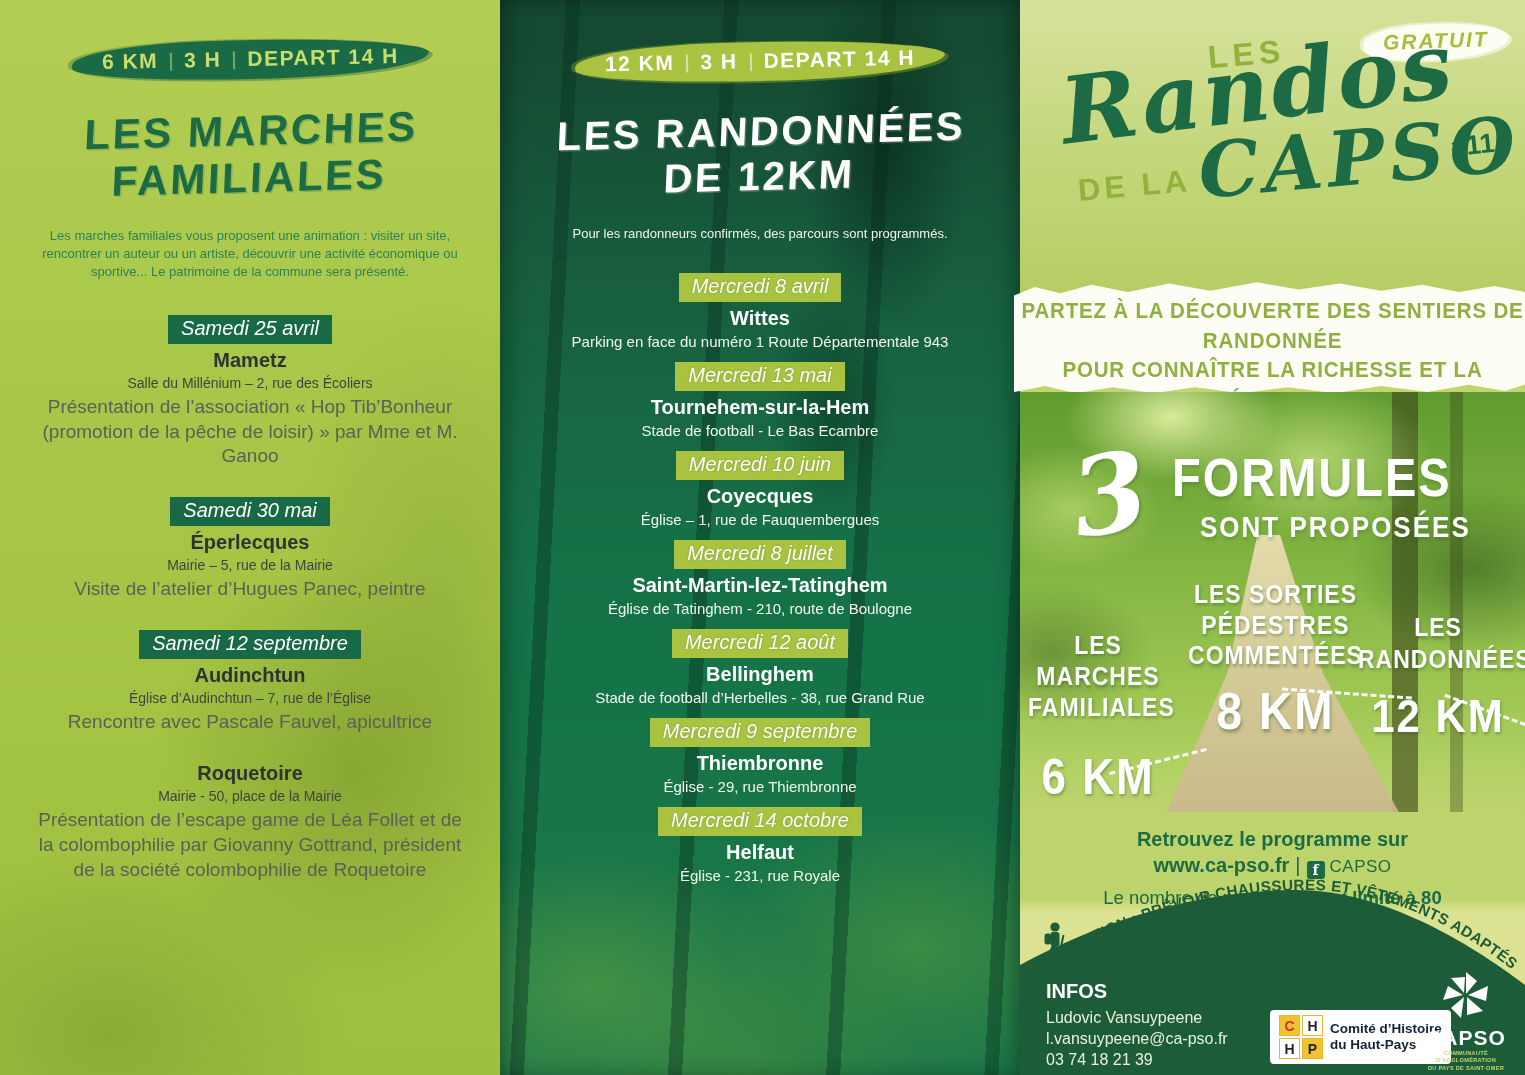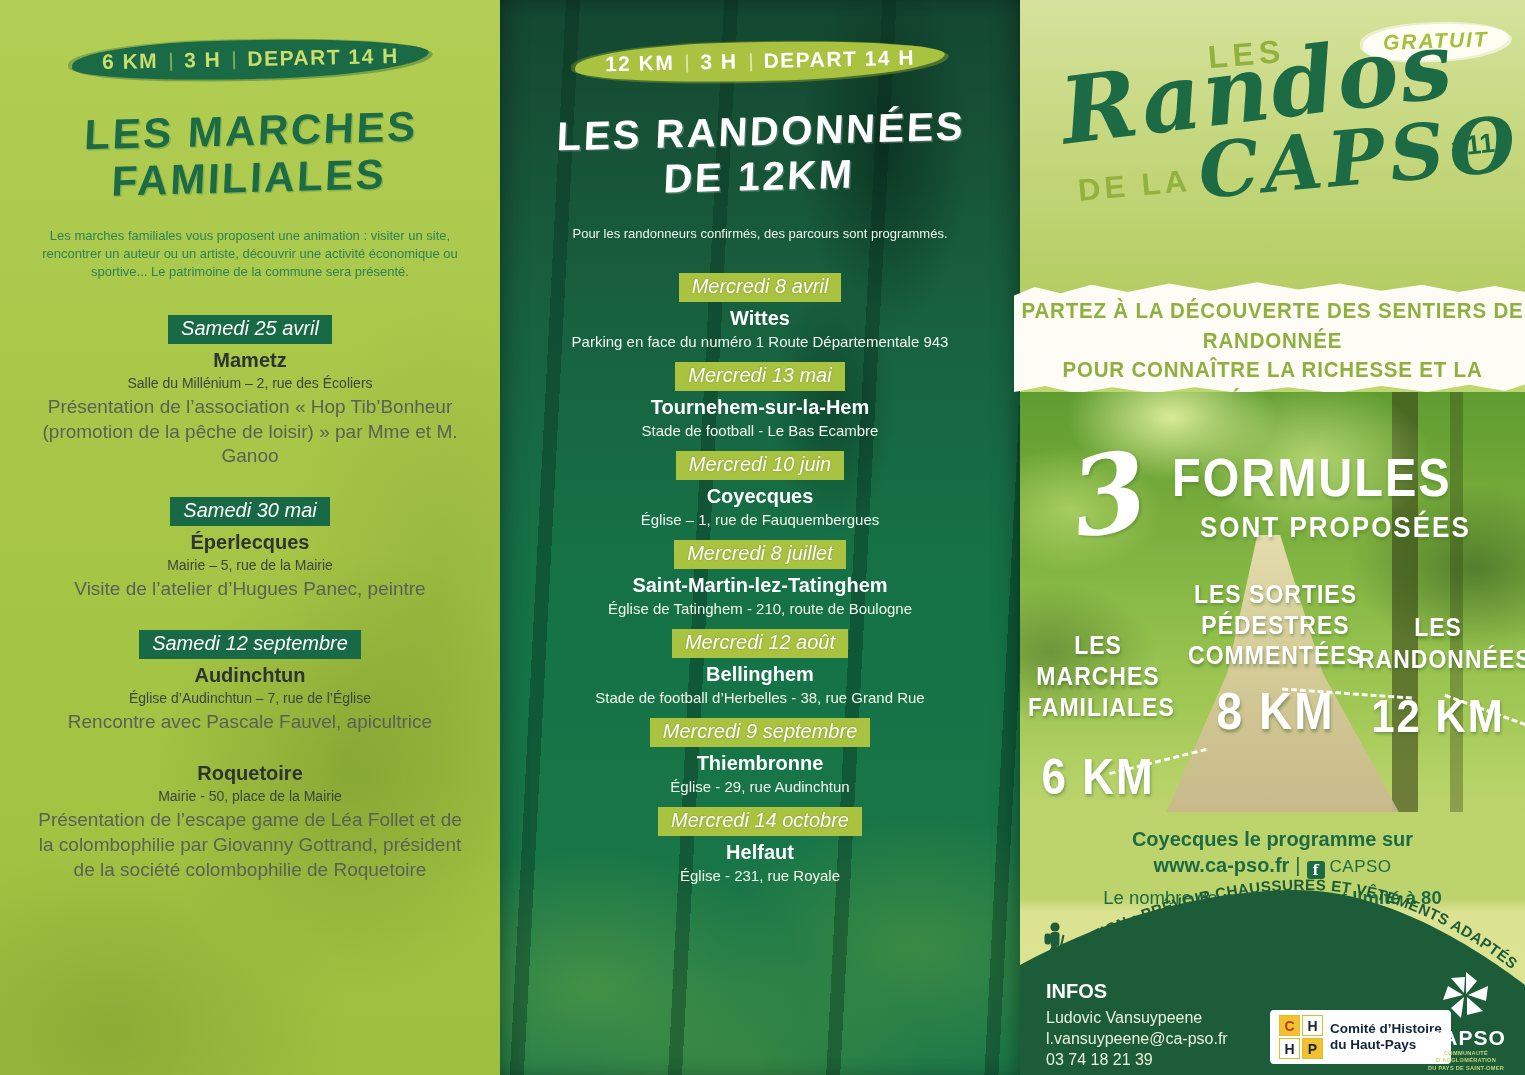--- a/index.html
+++ b/index.html
@@ -209,21 +209,21 @@
         <div class="address">Église de Tatinghem - 210, route de Boulogne</div>
       </article>
       <article class="event">
         <div><span class="date-badge light">Mercredi 12 août</span></div>
         <div class="city">Bellinghem</div>
         <div class="address">Stade de football d’Herbelles - 38, rue Grand Rue</div>
       </article>
       <article class="event">
         <div><span class="date-badge light">Mercredi 9 septembre</span></div>
         <div class="city">Thiembronne</div>
-        <div class="address">Église - 29, rue Audinchtun</div>
+        <div class="address">Église - 29, rue Thiembronne</div>
       </article>
       <article class="event">
         <div><span class="date-badge light">Mercredi 14 octobre</span></div>
         <div class="city">Helfaut</div>
         <div class="address">Église - 231, rue Royale</div>
       </article>
     </div>
   </section>
 
   <section class="panel panel-right">
@@ -261,21 +261,21 @@
         <span class="km">12 KM</span>
       </div>
       <div class="dash dash-1"></div>
       <div class="dash dash-2"></div>
       <div class="dash dash-3"></div>
     </div>
 
     <div class="lower-strip"></div>
 
     <div class="program">
-      <div class="p1">Coyecques le programme sur</div>
+      <div class="p1">Retrouvez le programme sur</div>
       <div class="p2">
         <span>www.ca-pso.fr</span><span class="site-sep">|</span><span class="fb-icon">f</span><span class="fb-name">CAPSO</span>
       </div>
       <div class="p3"><span>Le nombre de participants est </span><b>limité à 80</b></div>
     </div>
 
     <div class="hill-wrap">
       <svg width="505" height="205" viewBox="0 0 505 205" xmlns="http://www.w3.org/2000/svg">
         <path d="M0,95 C80,52 170,22 272,20 C362,19 448,72 505,115 L505,205 L0,205 Z" fill="#1d5c38"></path>
         <path id="arch-path" d="M30,96 C110,48 195,20 288,20 C362,20 432,52 490,98" fill="none"></path>

